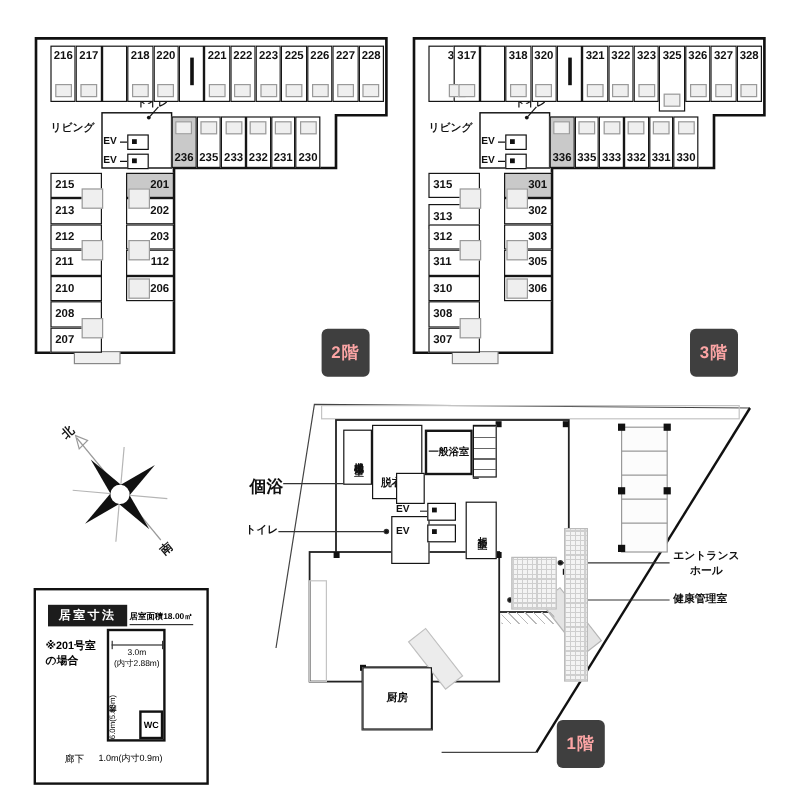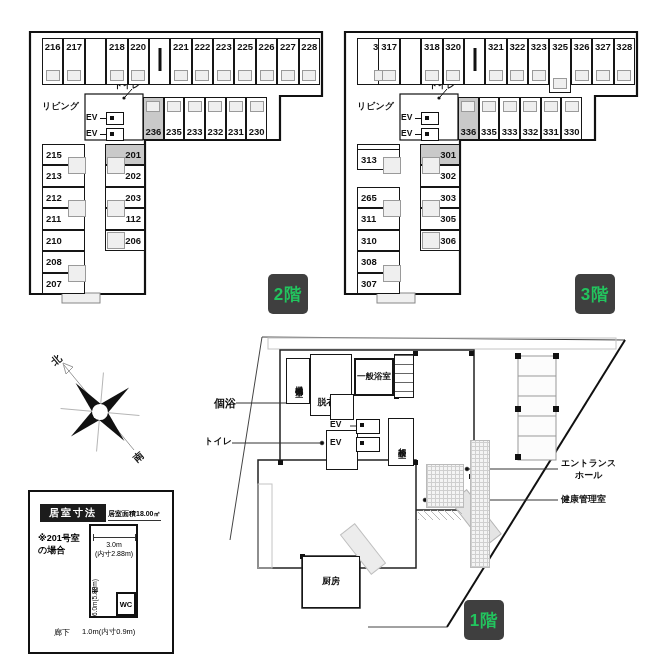--- a/index.html
+++ b/index.html
@@ -16,21 +16,21 @@
   .lp-right{top:5px;right:3px}
   .furn{position:absolute;border:1px solid #9a9a9a;background:#efefef;z-index:3}
   .fb{width:12px;height:9px;left:50%;bottom:3px;transform:translateX(-50%)}
   .ft{width:12px;height:9px;left:50%;top:3px;transform:translateX(-50%)}
   .fw{width:16px;height:15px}
   .room.stair::after{content:"";position:absolute;left:50%;top:9px;bottom:13px;width:3px;background:#111;transform:translateX(-50%)}
   .lbl{position:absolute;color:#111;white-space:pre-line;line-height:1.25}
   .evbox{position:absolute;box-sizing:border-box;width:18px;height:13px;border:1.3px solid #111;background:#fff}
   .evbox::after{content:"";position:absolute;left:3px;top:3px;width:4px;height:4px;background:#111}
   
-  .badge{position:absolute;width:40px;height:40px;background:#3f3f3f;color:#22c55e;font-weight:bold;font-size:17px;display:flex;align-items:center;justify-content:center;border-radius:5px;letter-spacing:1px}
+  .badge{position:absolute;width:40px;height:40px;background:#3f3f3f;color:#fca5a5;font-weight:bold;font-size:14px;display:flex;align-items:center;justify-content:center;border-radius:5px;letter-spacing:1px}
   
   .f1room{position:absolute;box-sizing:border-box;border:1.4px solid #161616;background:#fff;display:flex;align-items:center;justify-content:center;text-align:center;font-weight:bold;color:#111;line-height:1.3;white-space:pre-line}
   .vert{writing-mode:vertical-rl;letter-spacing:1px}
   .f1stairs{position:absolute;box-sizing:border-box;border:1.3px solid #161616;background:repeating-linear-gradient(180deg,#666 0 1px,transparent 1px 9px) #fff}
   .hatch{position:absolute;box-sizing:border-box;border:1px solid #bbb;background:repeating-linear-gradient(0deg,#cfcfcf 0 1px,transparent 1px 4px),repeating-linear-gradient(90deg,#cfcfcf 0 1px,transparent 1px 4px);background-color:#f4f4f4}
   .dhatch{position:absolute;background:repeating-linear-gradient(45deg,#b9b9b9 0 1px,transparent 1px 5px)}
   .callout{position:absolute;font-weight:bold;color:#111;white-space:pre-line;line-height:1.3}
   
   #legend{position:absolute;left:28px;top:490px;width:146px;height:164px;box-sizing:border-box;border:2px solid #111;background:#fff}
   #legend .hdr{position:absolute;left:10px;top:12px;width:66px;height:18px;background:#1c1c1c;color:#fff;font-size:10px;font-weight:bold;display:flex;align-items:center;justify-content:center;letter-spacing:2px}
@@ -262,25 +262,25 @@
       <span class="rlabel lp-bot">331</span>
       <i class="furn ft"></i>
     </div>
     <div class="room" style="left: 218.333px; top: 69px; width: 20.6667px; height: 43px;">
       <span class="rlabel lp-bot">330</span>
       <i class="furn ft"></i>
     </div>
     <div class="room" style="left: 14px; top: 116px; width: 43px; height: 21.4286px;">
       <span class="rlabel lp-left">315</span>
     </div>
-    <div class="room" style="left: 14px; top: 121px; width: 43px; height: 21.4286px;">
+    <div class="room" style="left: 14px; top: 142px; width: 43px; height: 21.4286px;">
       <span class="rlabel lp-left">313</span>
     </div>
     <div class="room" style="left: 14px; top: 158.857px; width: 43px; height: 21.4286px;">
-      <span class="rlabel lp-left">265</span>
+      <span class="rlabel lp-left">312</span>
     </div>
     <div class="room" style="left: 14px; top: 180.286px; width: 43px; height: 21.4286px;">
       <span class="rlabel lp-left">311</span>
     </div>
     <div class="room" style="left: 14px; top: 201.714px; width: 43px; height: 21.4286px;">
       <span class="rlabel lp-left">310</span>
     </div>
     <div class="room" style="left: 14px; top: 223.143px; width: 43px; height: 21.4286px;">
       <span class="rlabel lp-left">308</span>
     </div>
@@ -388,21 +388,21 @@
 
   <div class="hatch" style="left:246px;top:132px;width:38px;height:44px"></div>
   <div class="hatch" style="left:290px;top:108px;width:20px;height:128px"></div>
   <div class="dhatch" style="left:238px;top:178px;width:44px;height:10px"></div>
 
   <span class="lbl" style="left:150px;top:87px;font-size:8.5px;font-weight:bold">EV</span>
   <span class="lbl" style="left:150px;top:105px;font-size:8.5px;font-weight:bold">EV</span>
   <div class="evbox" style="left:176px;top:87px;width:24px;height:15px"></div>
   <div class="evbox" style="left:176px;top:105px;width:24px;height:15px"></div>
 
-  <span class="callout" style="left:18px;top:64px;width:38px;font-size:11px;text-align:right">個浴</span>
+  <span class="callout" style="left:18px;top:64px;width:38px;font-size:14px;text-align:right">個浴</span>
   <span class="callout" style="left:14px;top:104px;width:38px;font-size:9px;text-align:right">トイレ</span>
   <span class="callout" style="left:381px;top:126px;font-size:9px;text-align:center">エントランス
 ホール</span>
   <span class="callout" style="left:381px;top:162px;font-size:9px">健康管理室</span>
 </div>
 <div class="badge" style="left:464px;top:600px">1階</div>
 
 <div id="legend">
   <div class="hdr">居室寸法</div>
   <span class="area">居室面積18.00㎡</span>

